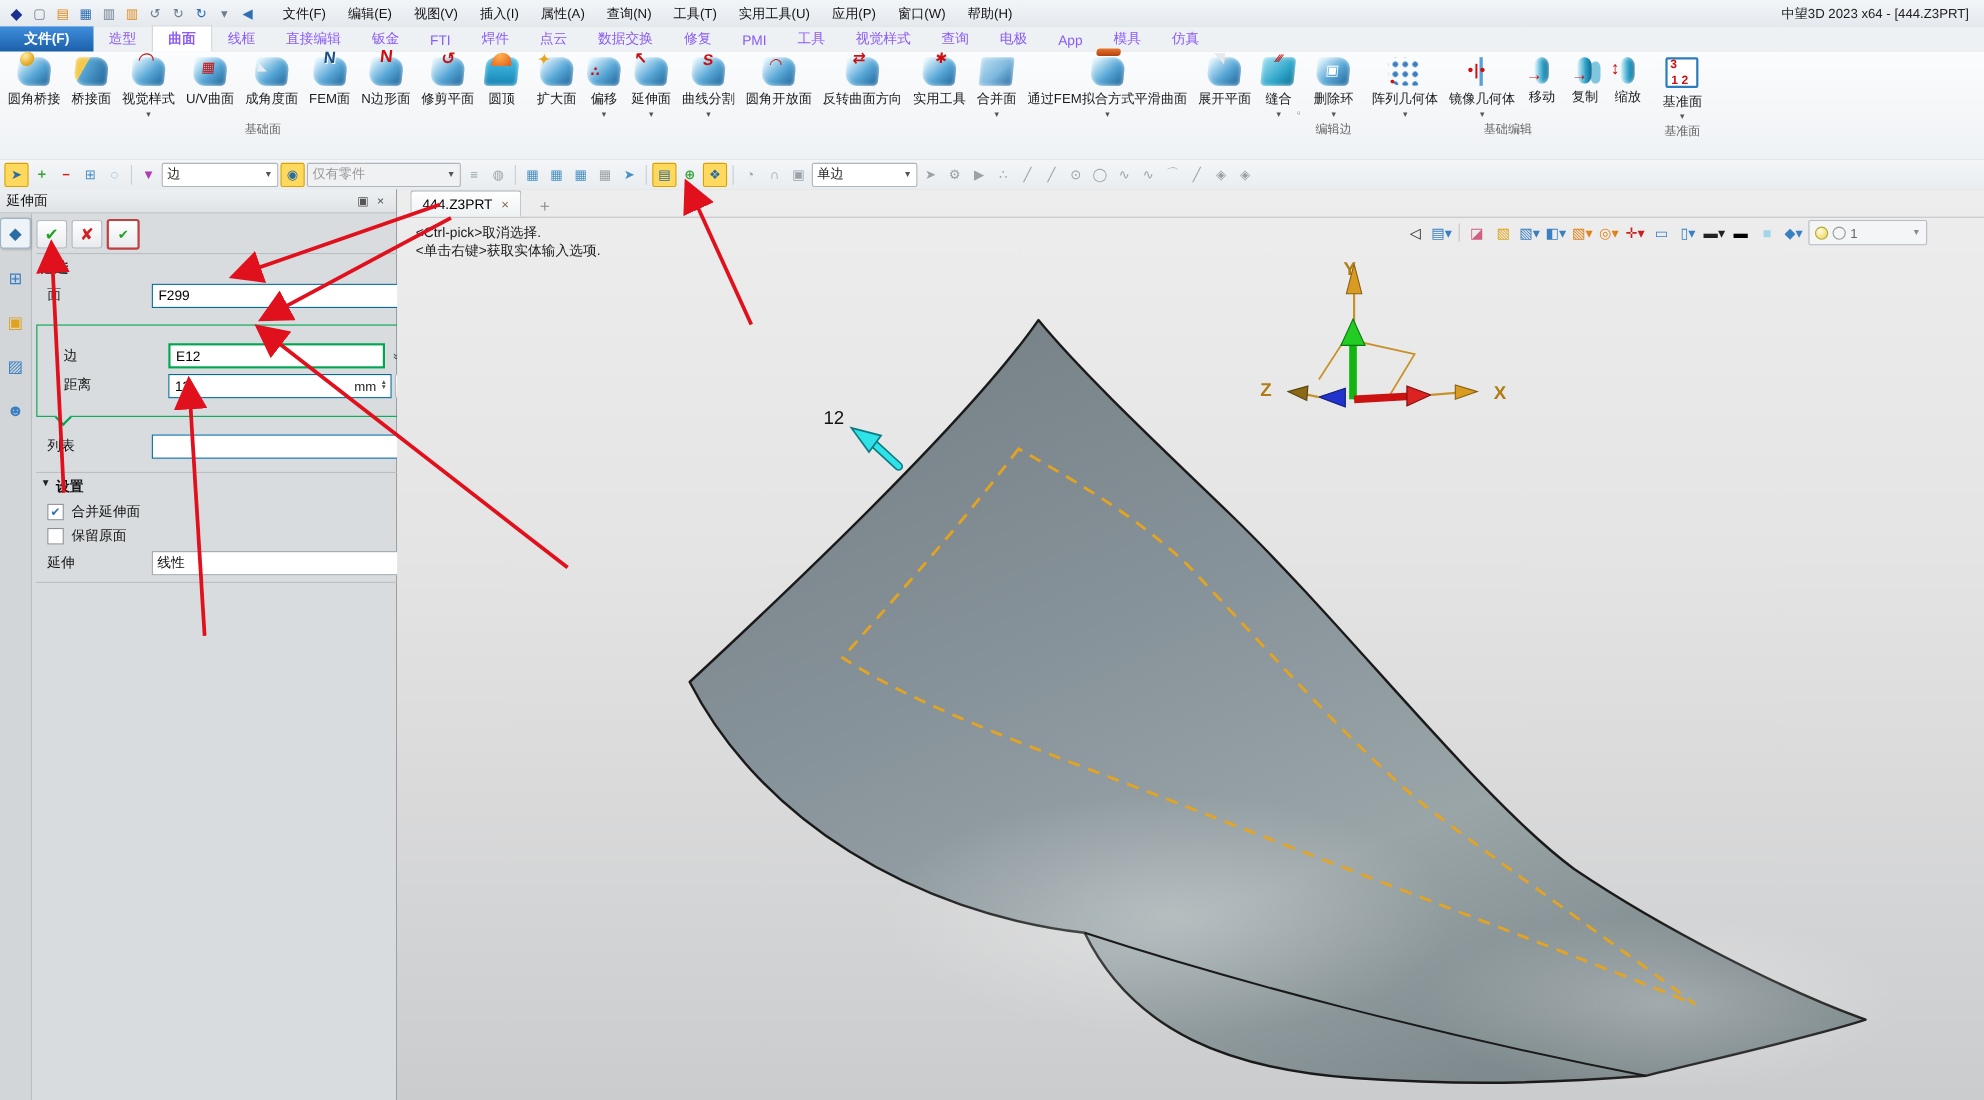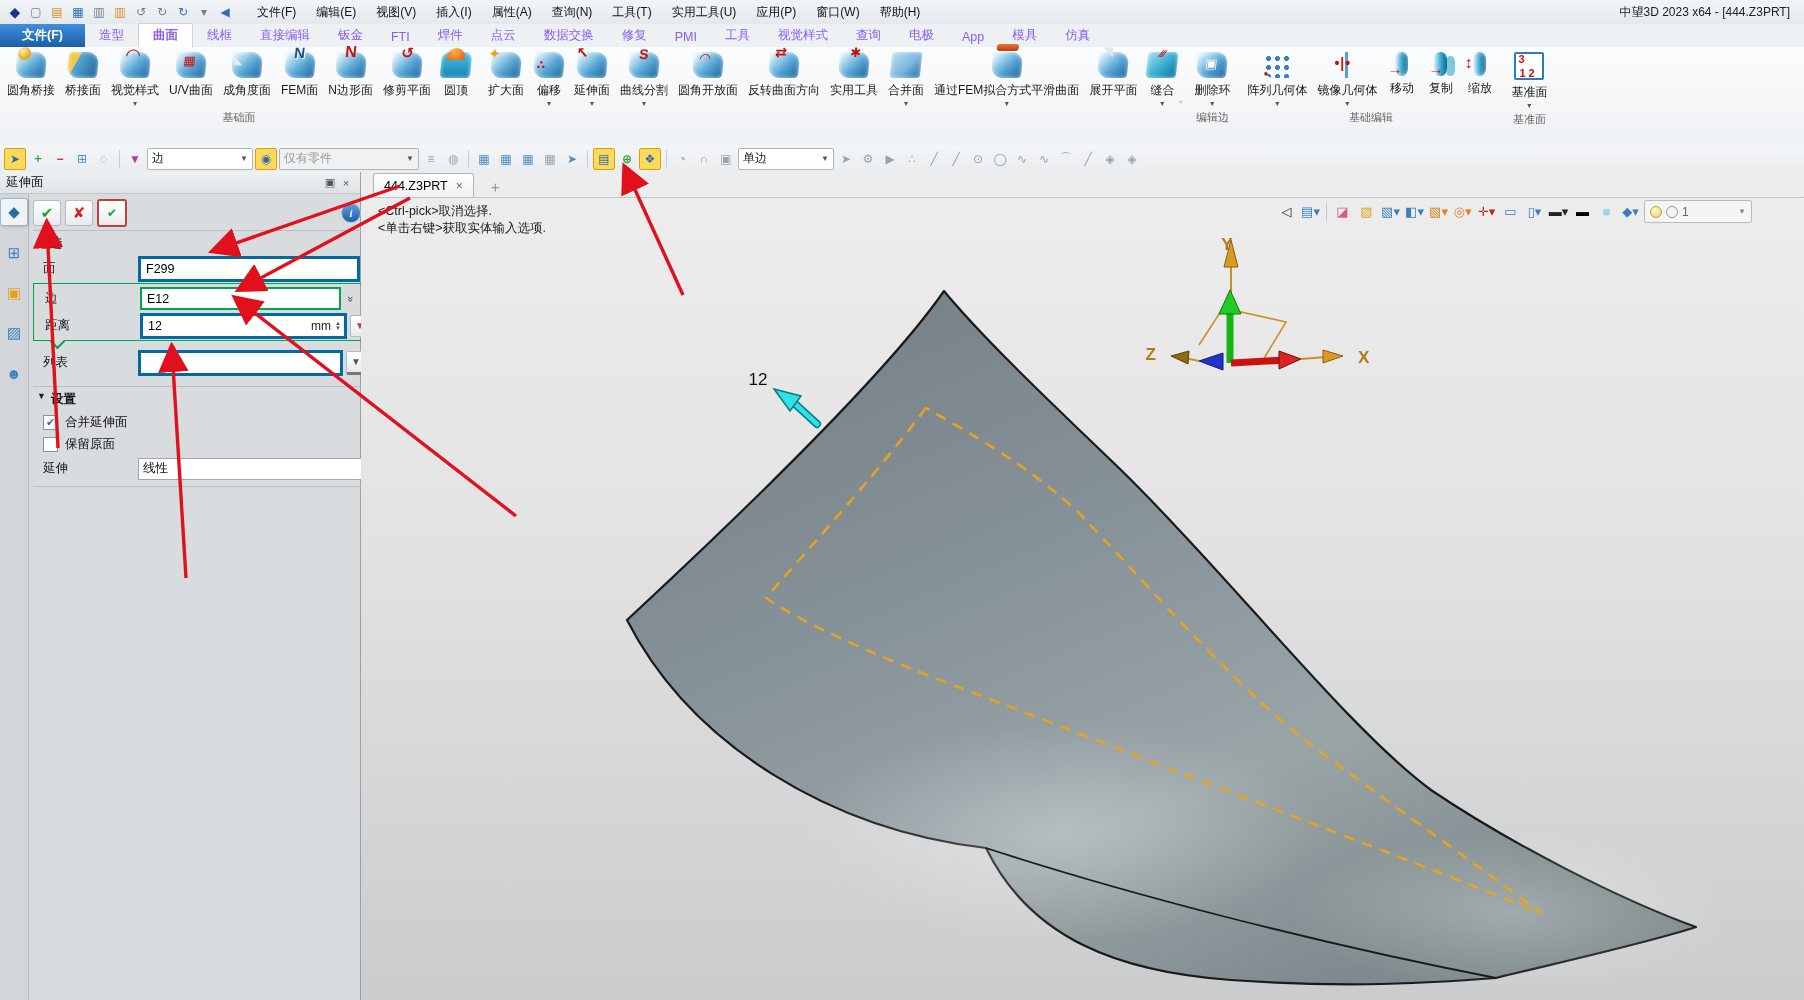--- a/index.html
+++ b/index.html
@@ -113,31 +113,31 @@
     display:flex;align-items:center;justify-content:center;font-size:15px;font-weight:bold}
   .cmdb.c-ok{color:#1fa31f}
   .cmdb.c-cancel{color:#d42020}
   .cmdb.c-apply{color:#1fa31f;border:2px solid #c04040;font-size:12px}
   .cmdb.c-info{margin-left:auto;color:#fff;background:linear-gradient(#5aa0e0,#1b5fa8);border-radius:50%;width:18px;height:18px;font-size:11px;font-style:italic;font-family:"Liberation Serif",serif}
   .cmdb.c-flip{color:#e0821a;width:18px;height:20px;font-size:13px}
   .sechead{border-top:1px solid #b9bec3;padding:4px 2px 3px 4px;font-weight:bold;display:flex;align-items:flex-start;gap:5px}
   .sechead .tri{font-size:9px;color:#222}
   .prow{display:flex;align-items:center;height:25px;padding:1px 2px;gap:3px}
   .plabel{width:92px;padding-left:8px}
-  .pfieldwrap{flex:1;display:flex;align-items:center;background:#fff;border:3px solid #0369a1;height:20px;padding:0 3px}
+  .pfieldwrap{flex:1;display:flex;align-items:center;background:#fff;border:1px solid #0369a1;height:20px;padding:0 3px}
   .pfieldwrap input{border:none;outline:none;flex:1;font-size:12.5px;font-family:inherit;min-width:10px;background:transparent}
   .unit{color:#222;font-size:12px;padding-right:2px}
   .spin{display:flex;flex-direction:column;font-size:6px;color:#555;line-height:5px;padding-left:2px}
   .sideb{width:18px;height:20px;display:flex;align-items:center;justify-content:center;border:1px solid #b5bbc1;
     background:linear-gradient(#fff,#e8ebee);border-radius:2px;font-size:10px}
   .sideb.c-greendl{color:#1fa31f}
   .sideb.c-reddl{color:#c04040}
   .chev2{width:14px;color:#444;font-size:11px;display:flex;justify-content:center;transform:rotate(90deg)}
   .tinyarrow{font-size:8px;color:#555;width:8px}
-  #greengroup{border:1px solid #00a550;margin:1px 0;padding:1px;position:relative}
+  #greengroup{border:1px solid #00a550;margin:13px 0;padding:14px;position:relative}
   #greengroup .pfieldwrap.focus{border:2px solid #00a550;height:19px}
   #notch{position:absolute;left:18px;bottom:-7px;width:9px;height:9px;border-right:2px solid #00a550;border-bottom:2px solid #00a550;
     transform:rotate(45deg);background:#d9dcdf}
   .cbrow{display:flex;align-items:center;height:22px;padding-left:10px;gap:7px}
   .cbox{width:13px;height:13px;border:1px solid #8a9096;background:#fff;display:flex;align-items:center;justify-content:center;font-size:11px;color:#2d6fb2}
   .dropdown{flex:1;height:20px;background:#fff;border:1px solid #9fa6ad;display:flex;align-items:center;padding:0 4px}
   .dropdown .dv{flex:1}
   .dropdown .da{font-size:8px;color:#555}
   #settings-bottom{border-top:1px solid #b9bec3;margin-top:4px}
   

